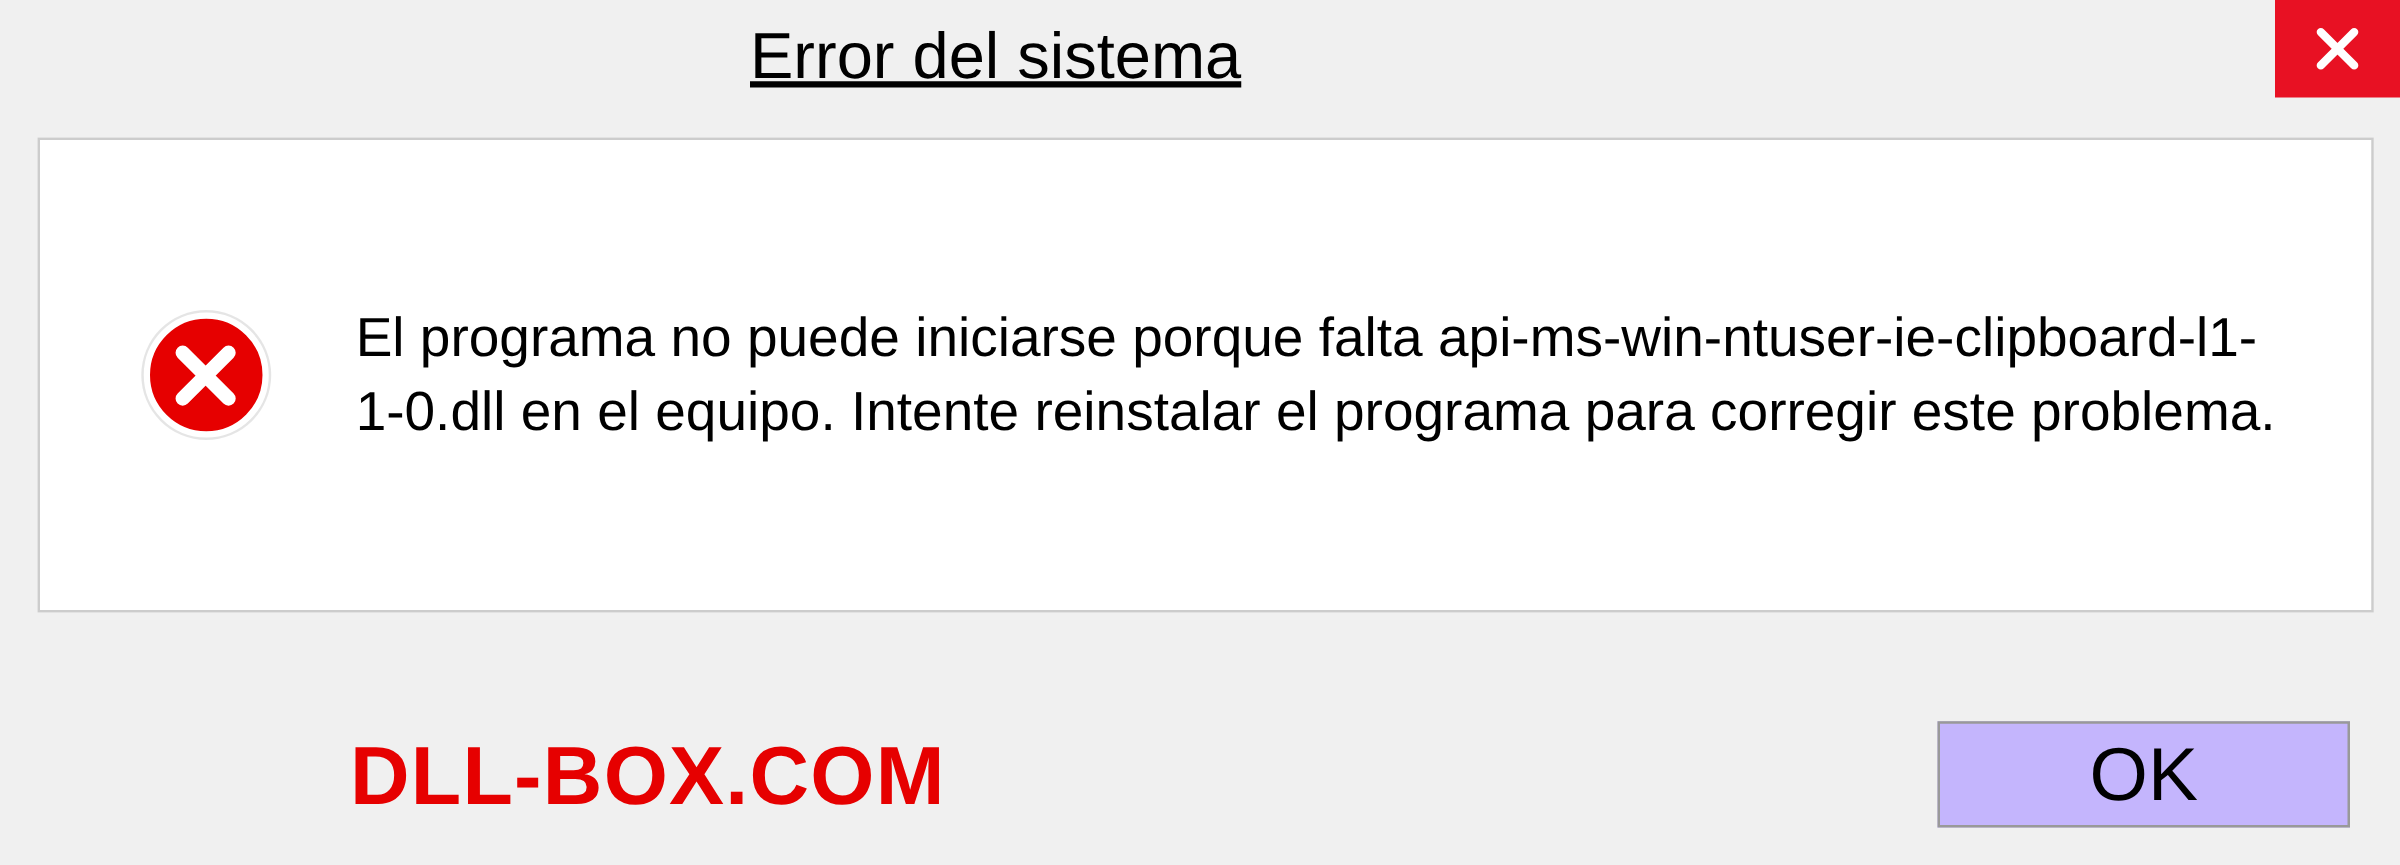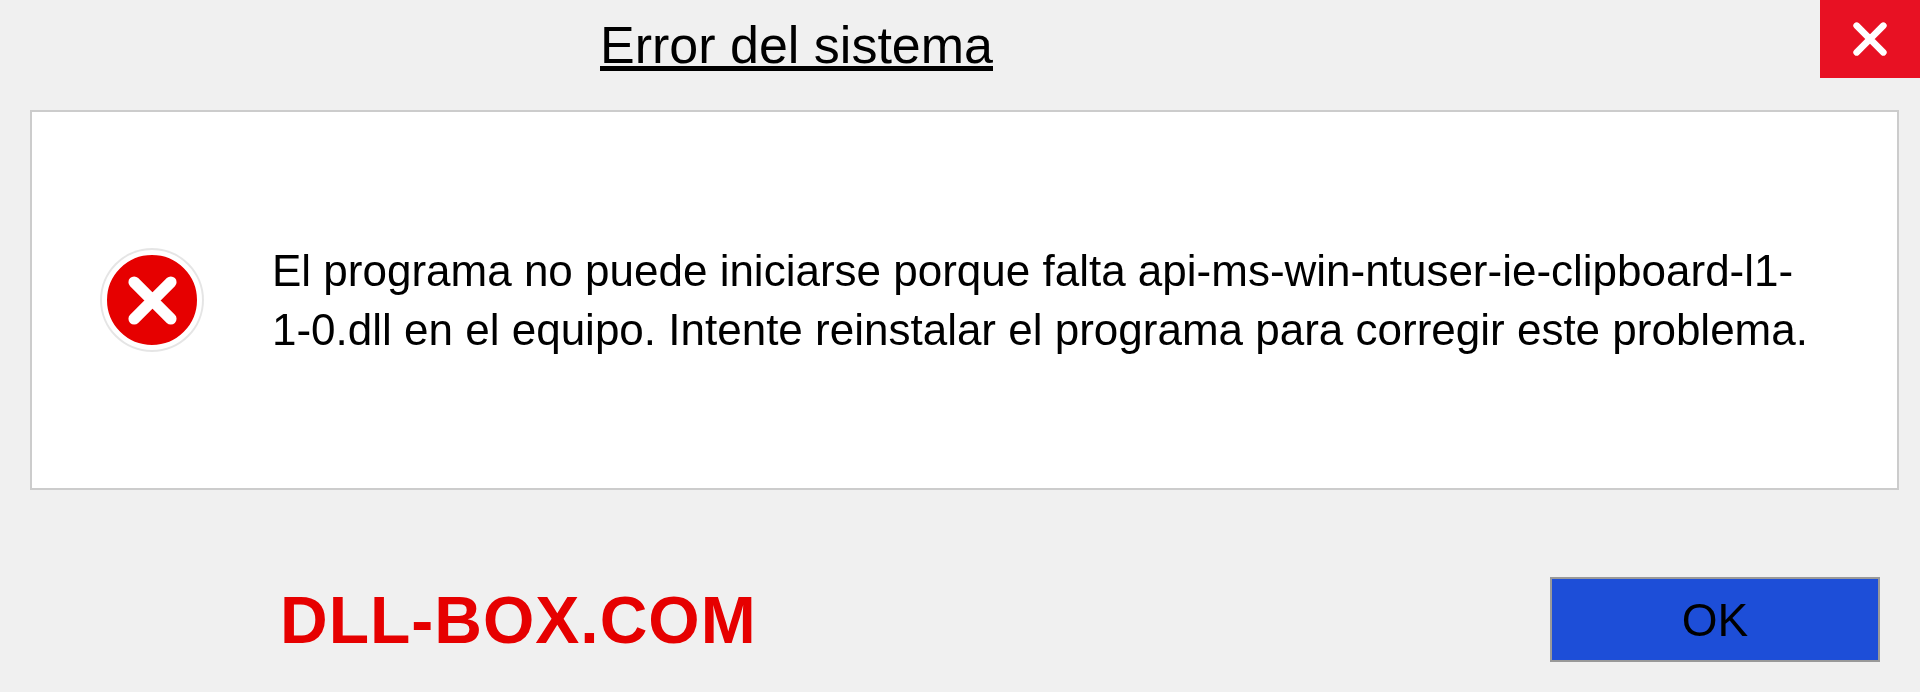--- a/index.html
+++ b/index.html
@@ -50,20 +50,21 @@
       height: 40px;
     }
     .content-panel {
       margin: 20px 21px 0 30px;
       border: 2px solid #ccc;
       background: #fff;
       height: 380px;
       display: flex;
       align-items: center;
       padding: 0 50px 0 70px;
+      justify-content: center;
     }
     .error-icon {
       width: 100px;
       height: 100px;
       border-radius: 50%;
       background: #e60000;
       display: flex;
       align-items: center;
       justify-content: center;
       flex-shrink: 0;
@@ -96,23 +97,23 @@
     .watermark {
       font-size: 66px;
       font-weight: 800;
       color: #e60000;
       letter-spacing: 1px;
       font-family: Arial, sans-serif;
     }
     .ok-button {
       width: 330px;
       height: 85px;
-      background: #1d4ed8;
+      background: #c4b5fd;
       border: 2px solid #999;
-      font-size: 46px;
+      font-size: 60px;
       color: #000;
       display: flex;
       align-items: center;
       justify-content: center;
       cursor: pointer;
       font-family: "Segoe UI", Tahoma, sans-serif;
     }
   </style>
 </head>
 <body>

